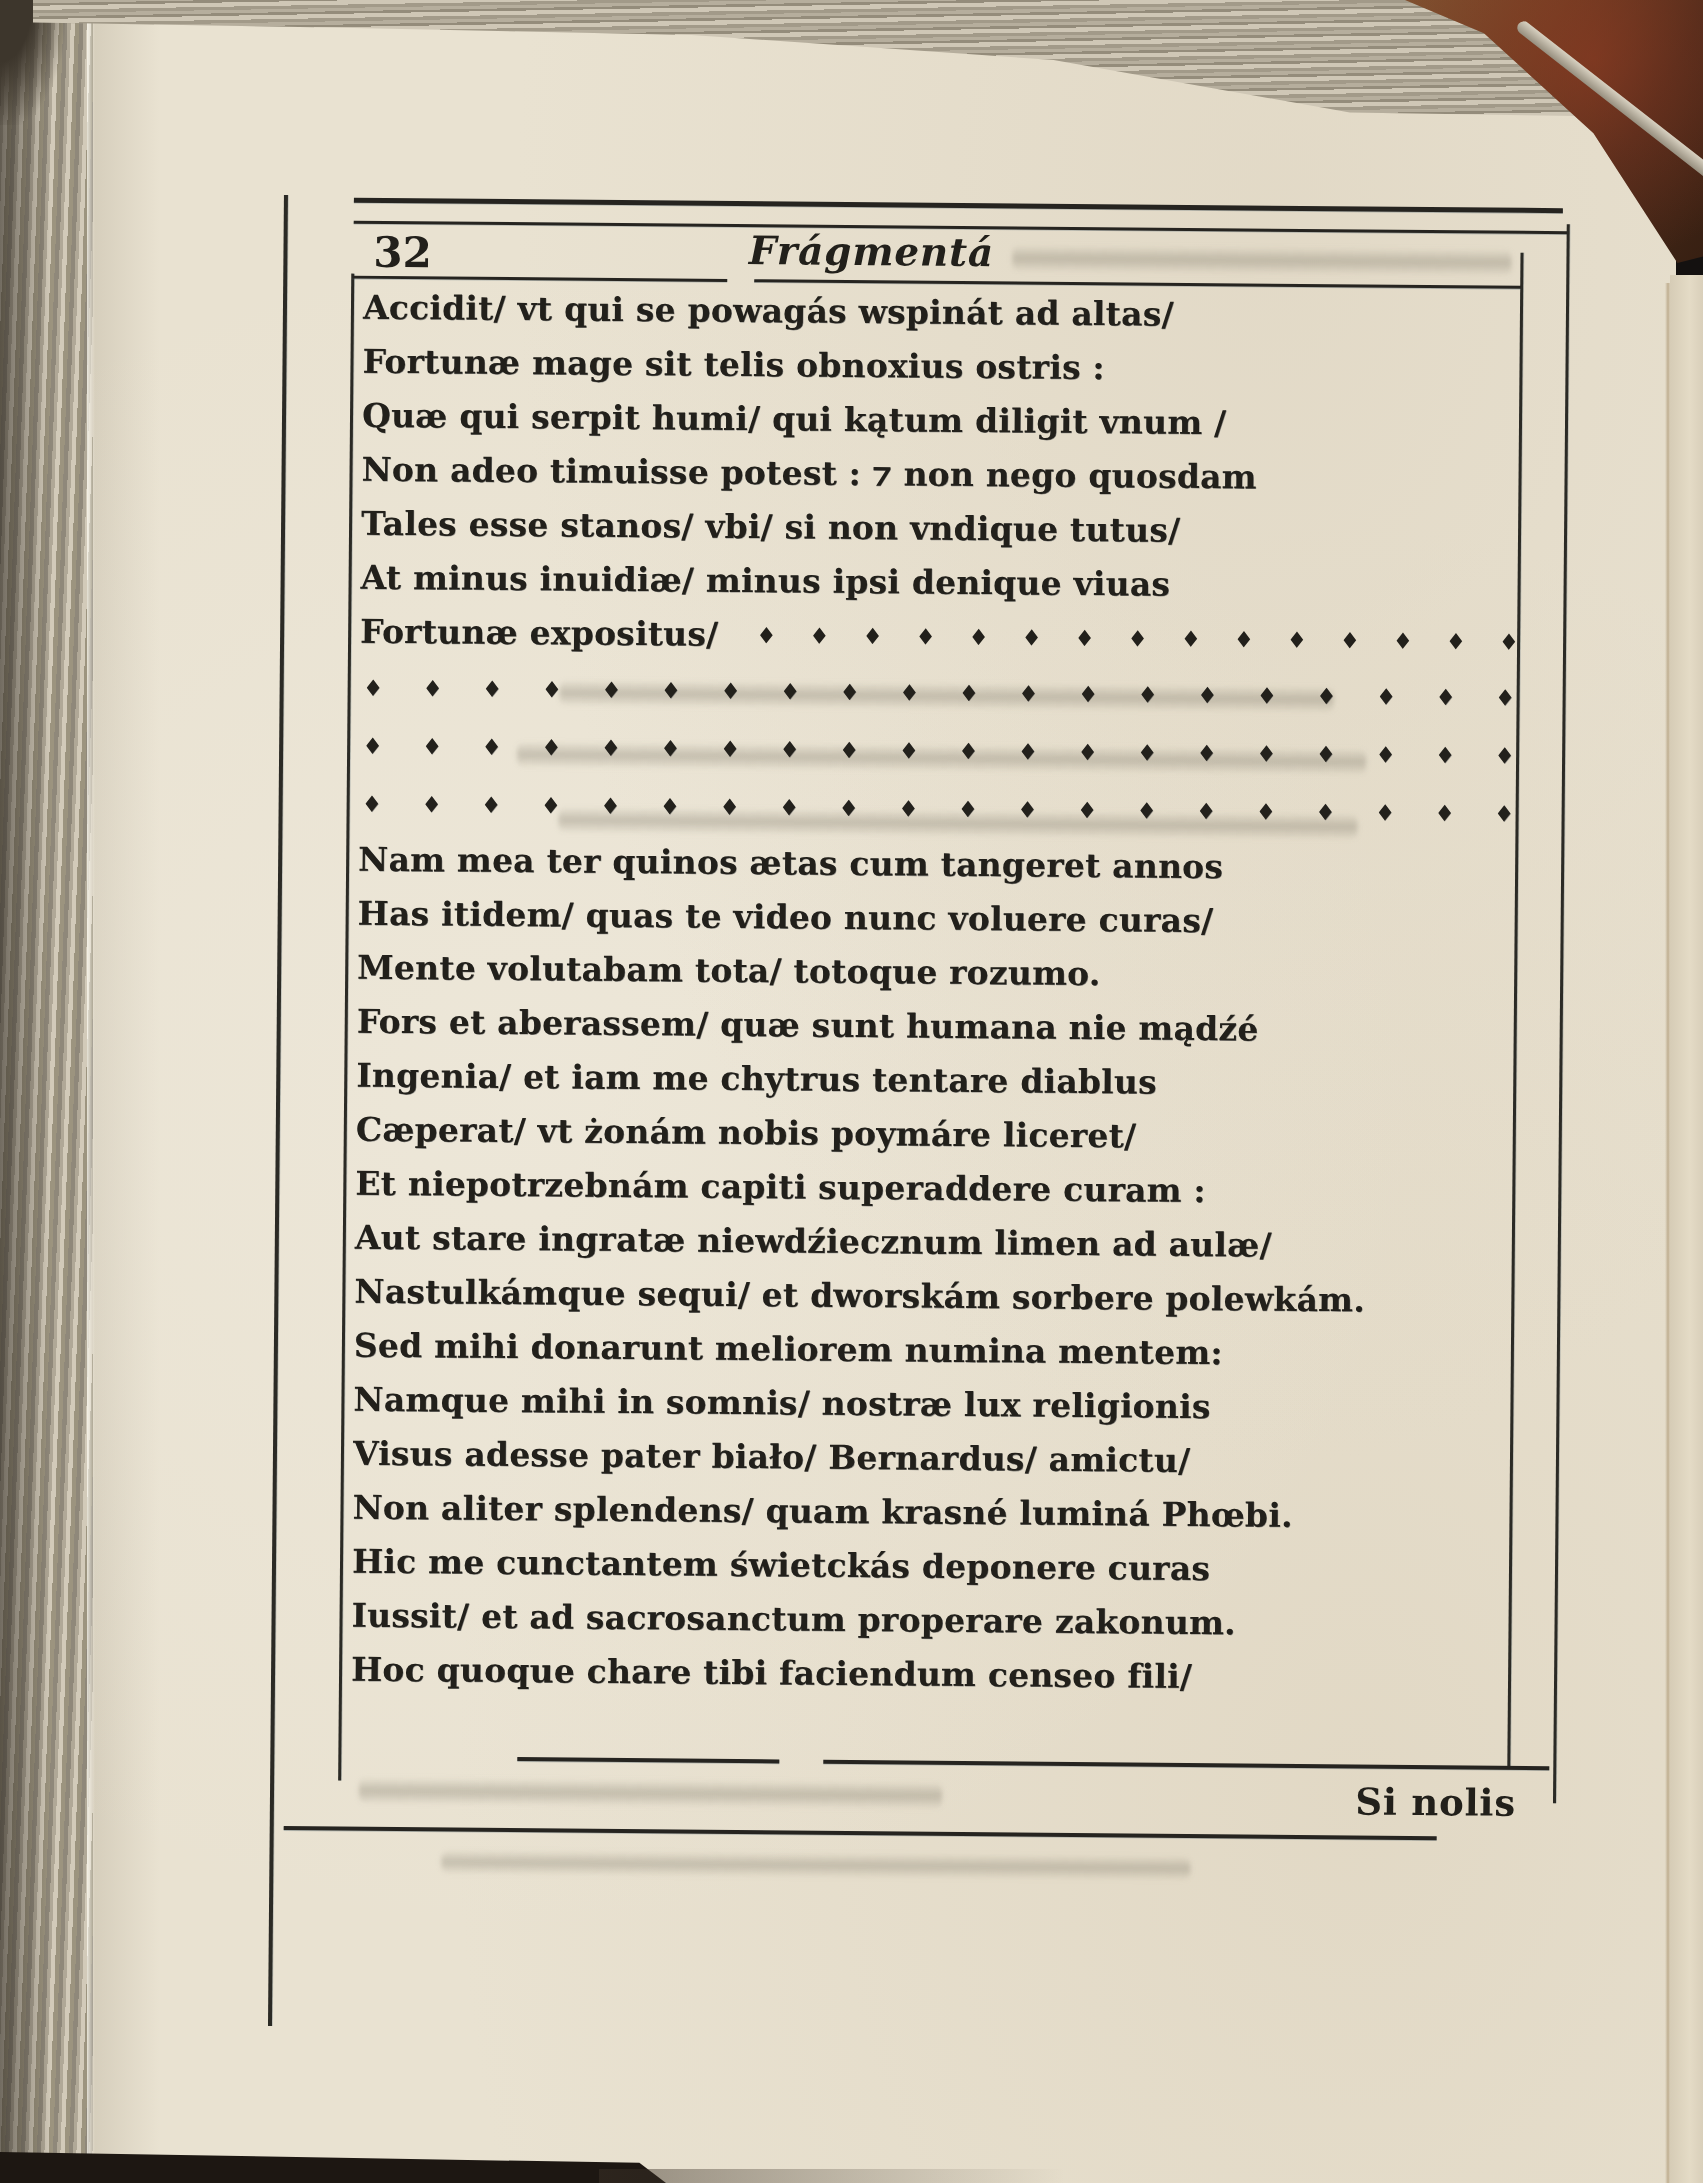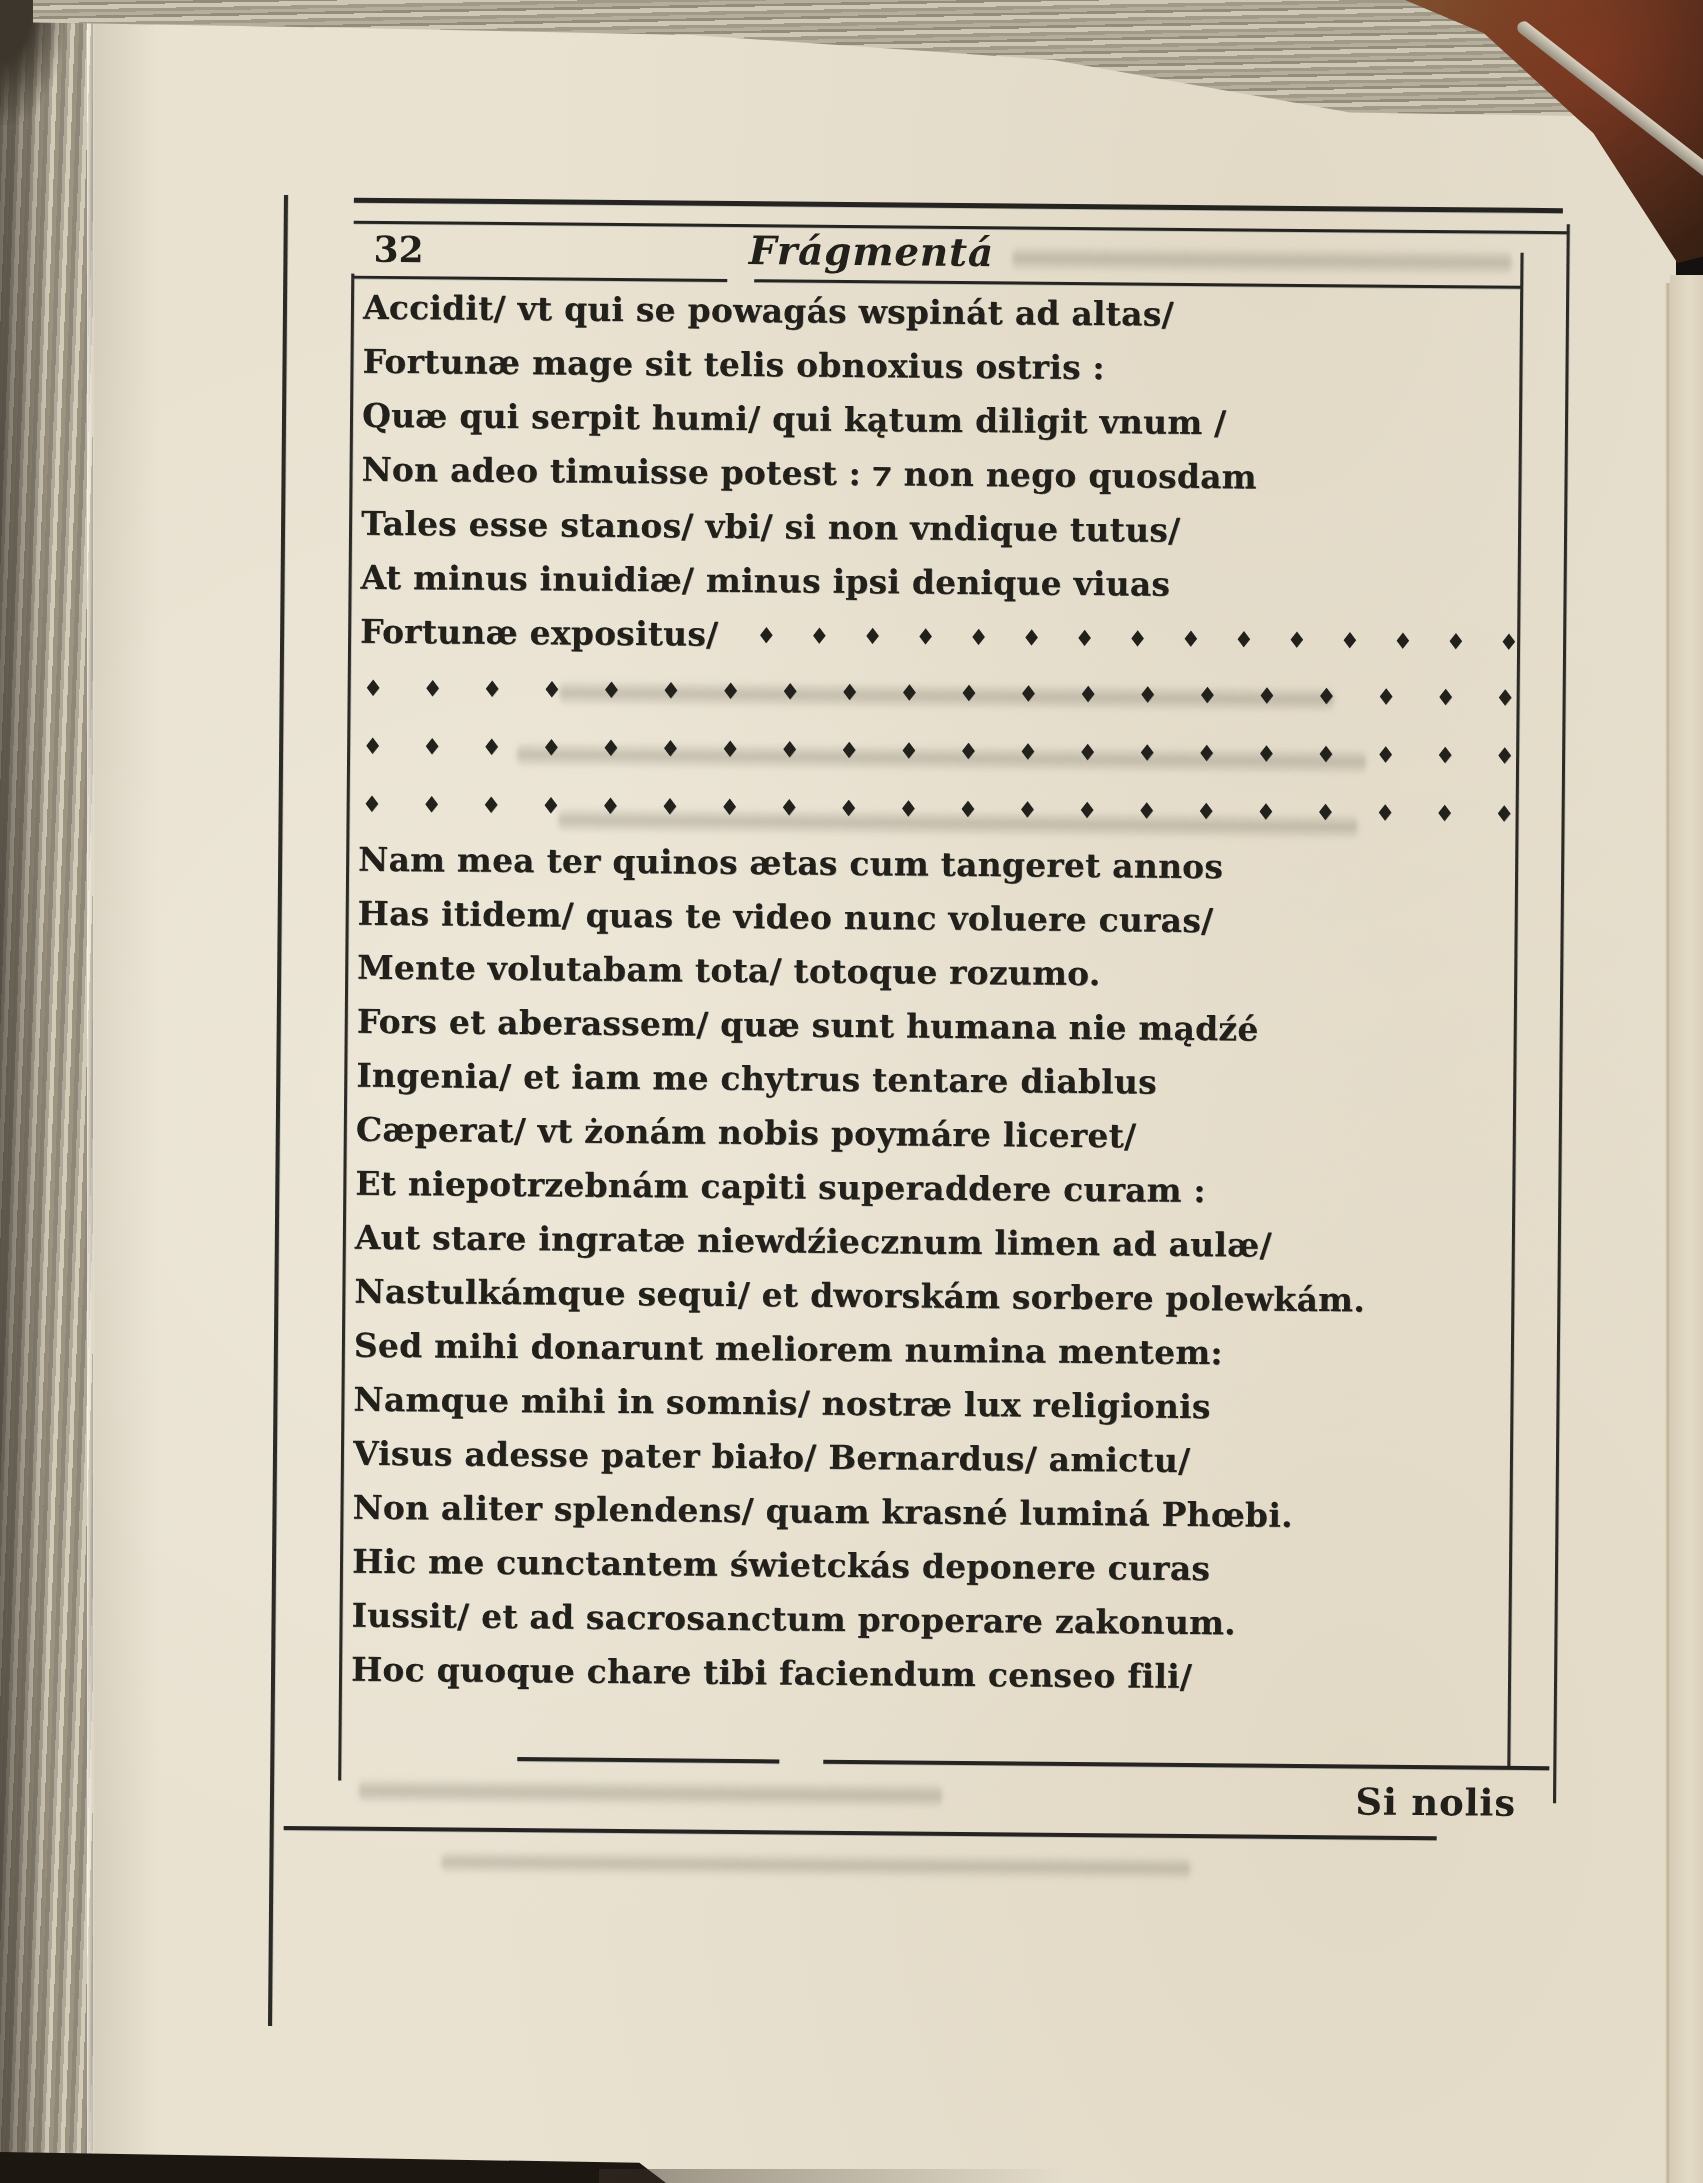--- a/index.html
+++ b/index.html
@@ -41,21 +41,21 @@
         background:#1d1712;clip-path:polygon(0 0,96% 35%,100% 100%,0 100%);}
   .bottom-shadow{position:absolute;left:599px;top:2169px;width:466px;height:14px;
         background:linear-gradient(90deg,rgba(60,50,40,.5),rgba(60,50,40,0));}
 
   
   .frame{position:absolute;left:281px;top:190px;width:1298px;height:1864px;
          transform:rotate(.5deg);transform-origin:0 0;color:#22201b;}
   .rule{position:absolute;background:#262420;box-shadow:0 0.8px 0 rgba(90,110,120,.35);}
   .vrule{position:absolute;background:#2b2a25;box-shadow:0.8px 0 0 rgba(90,110,120,.3);}
 
-  .pageno{position:absolute;left:93px;top:37px;font-size:36px;font-weight:700;}
+  .pageno{position:absolute;left:93px;top:37px;font-size:42px;font-weight:700;}
   .running-title{position:absolute;left:433px;top:33px;width:316px;text-align:center;
          font-size:39px;font-weight:700;font-style:italic;letter-spacing:0.8px;}
   .catchword{position:absolute;left:849px;top:1580px;width:400px;text-align:right;
          font-size:37px;font-weight:700;letter-spacing:0.8px;}
 
   .textcol{position:absolute;left:83px;top:90px;width:1159px;}
   .pline{height:54px;line-height:54px;font-size:33px;font-weight:700;
          white-space:nowrap;letter-spacing:0.2px;
          text-shadow:0.5px 0.5px 0.6px rgba(25,28,38,.45);}
   .pline-flex{display:flex;}

